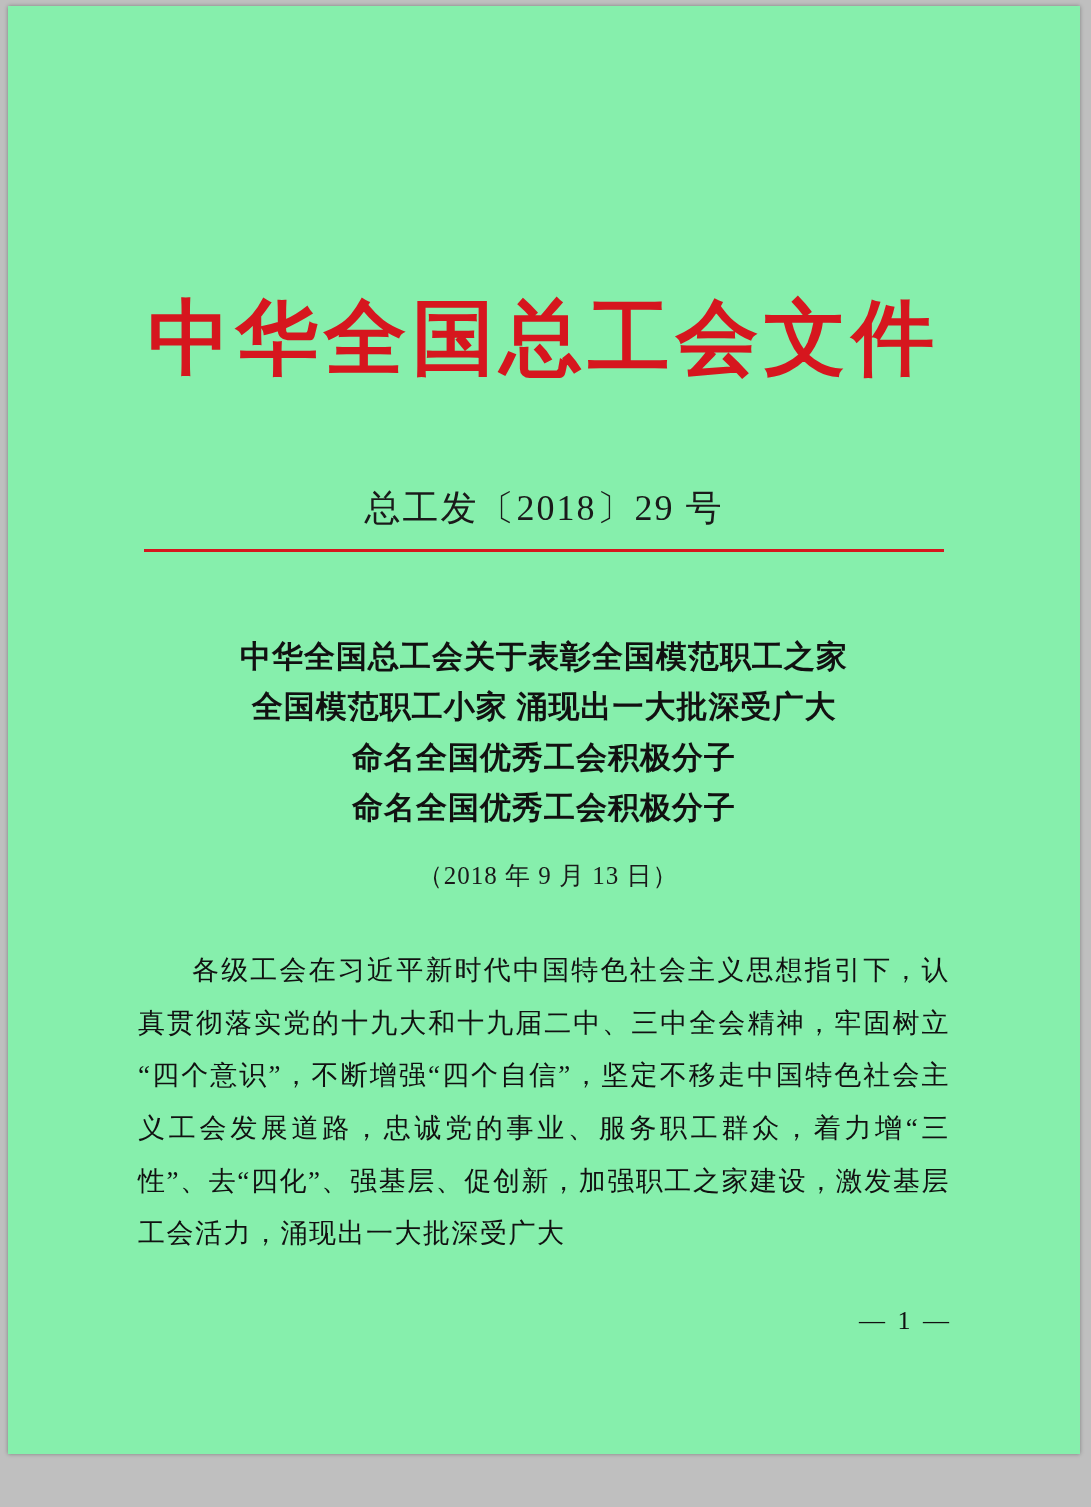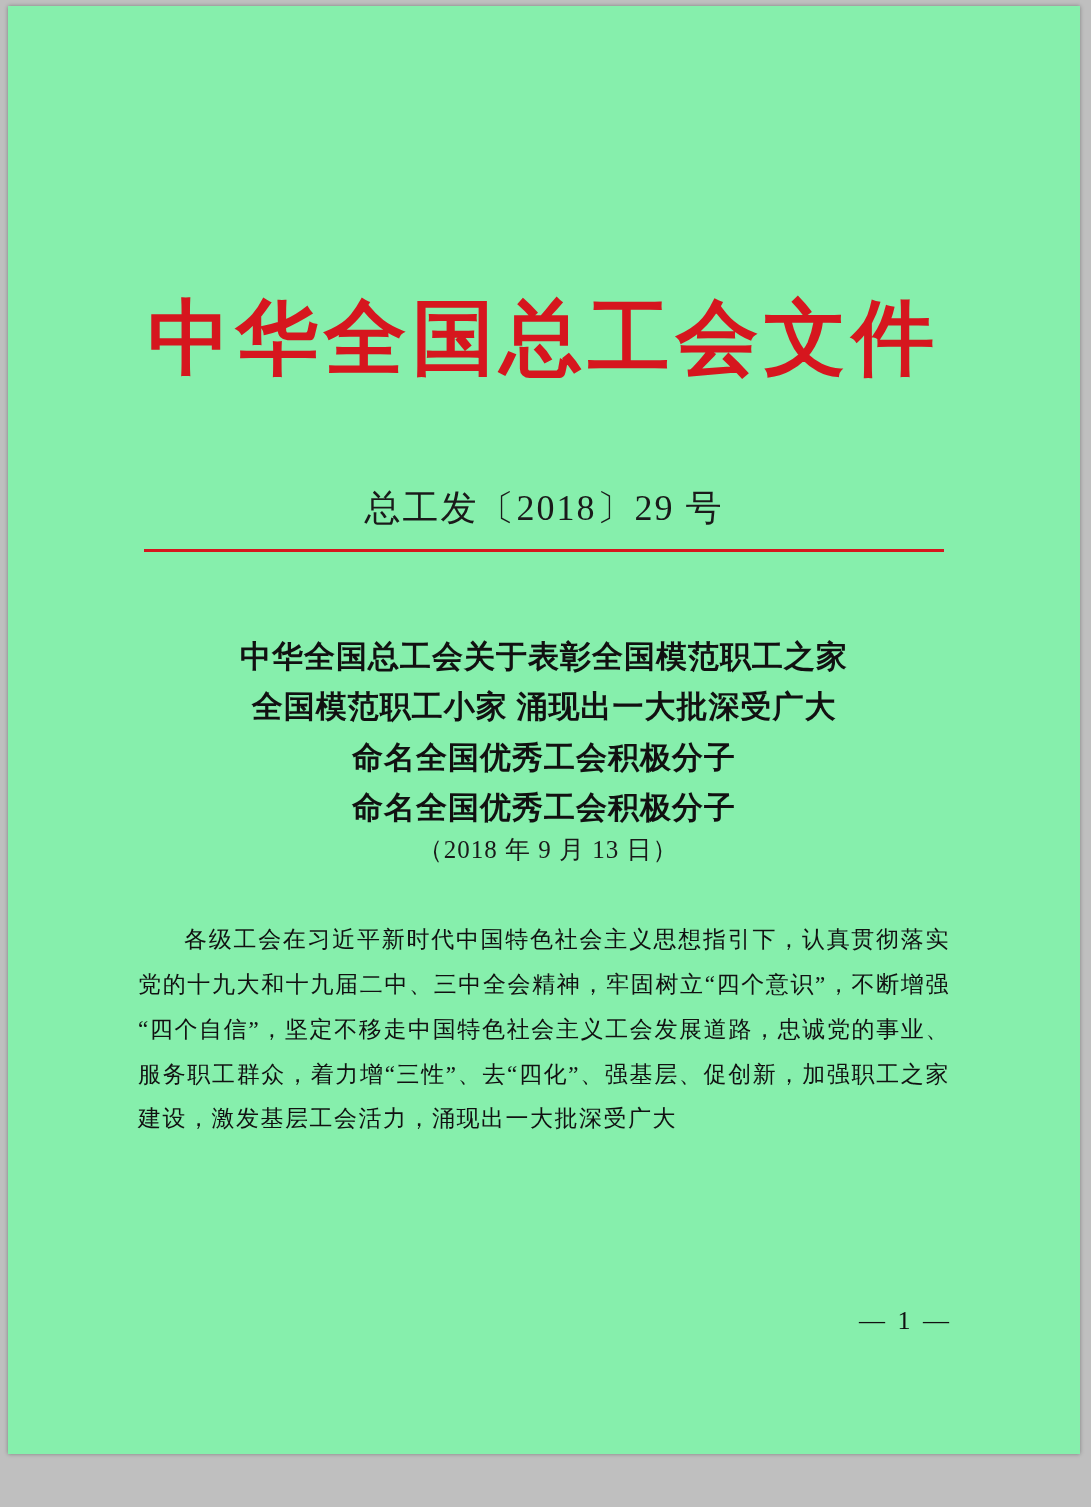--- a/index.html
+++ b/index.html
@@ -55,30 +55,30 @@
     color: #111;
     font-weight: bold;
     font-size: 31px;
     line-height: 1.62;
     letter-spacing: 1px;
   }
   .main-title .line {
     display: block;
   }
   .issue-date {
-    margin-top: 0;
+    margin-top: 26px;
     text-align: center;
     font-size: 25px;
     letter-spacing: 1px;
     color: #1a1a1a;
     padding-left: 8px;
   }
   .body-text {
     margin: 52px 130px 0 130px;
-    font-size: 23px;
+    font-size: 27px;
     line-height: 1.95;
     color: #111;
     text-align: justify;
     text-justify: inter-ideograph;
     letter-spacing: 1.5px;
   }
   .body-text p {
     margin: 0;
     text-indent: 2em;
   }

